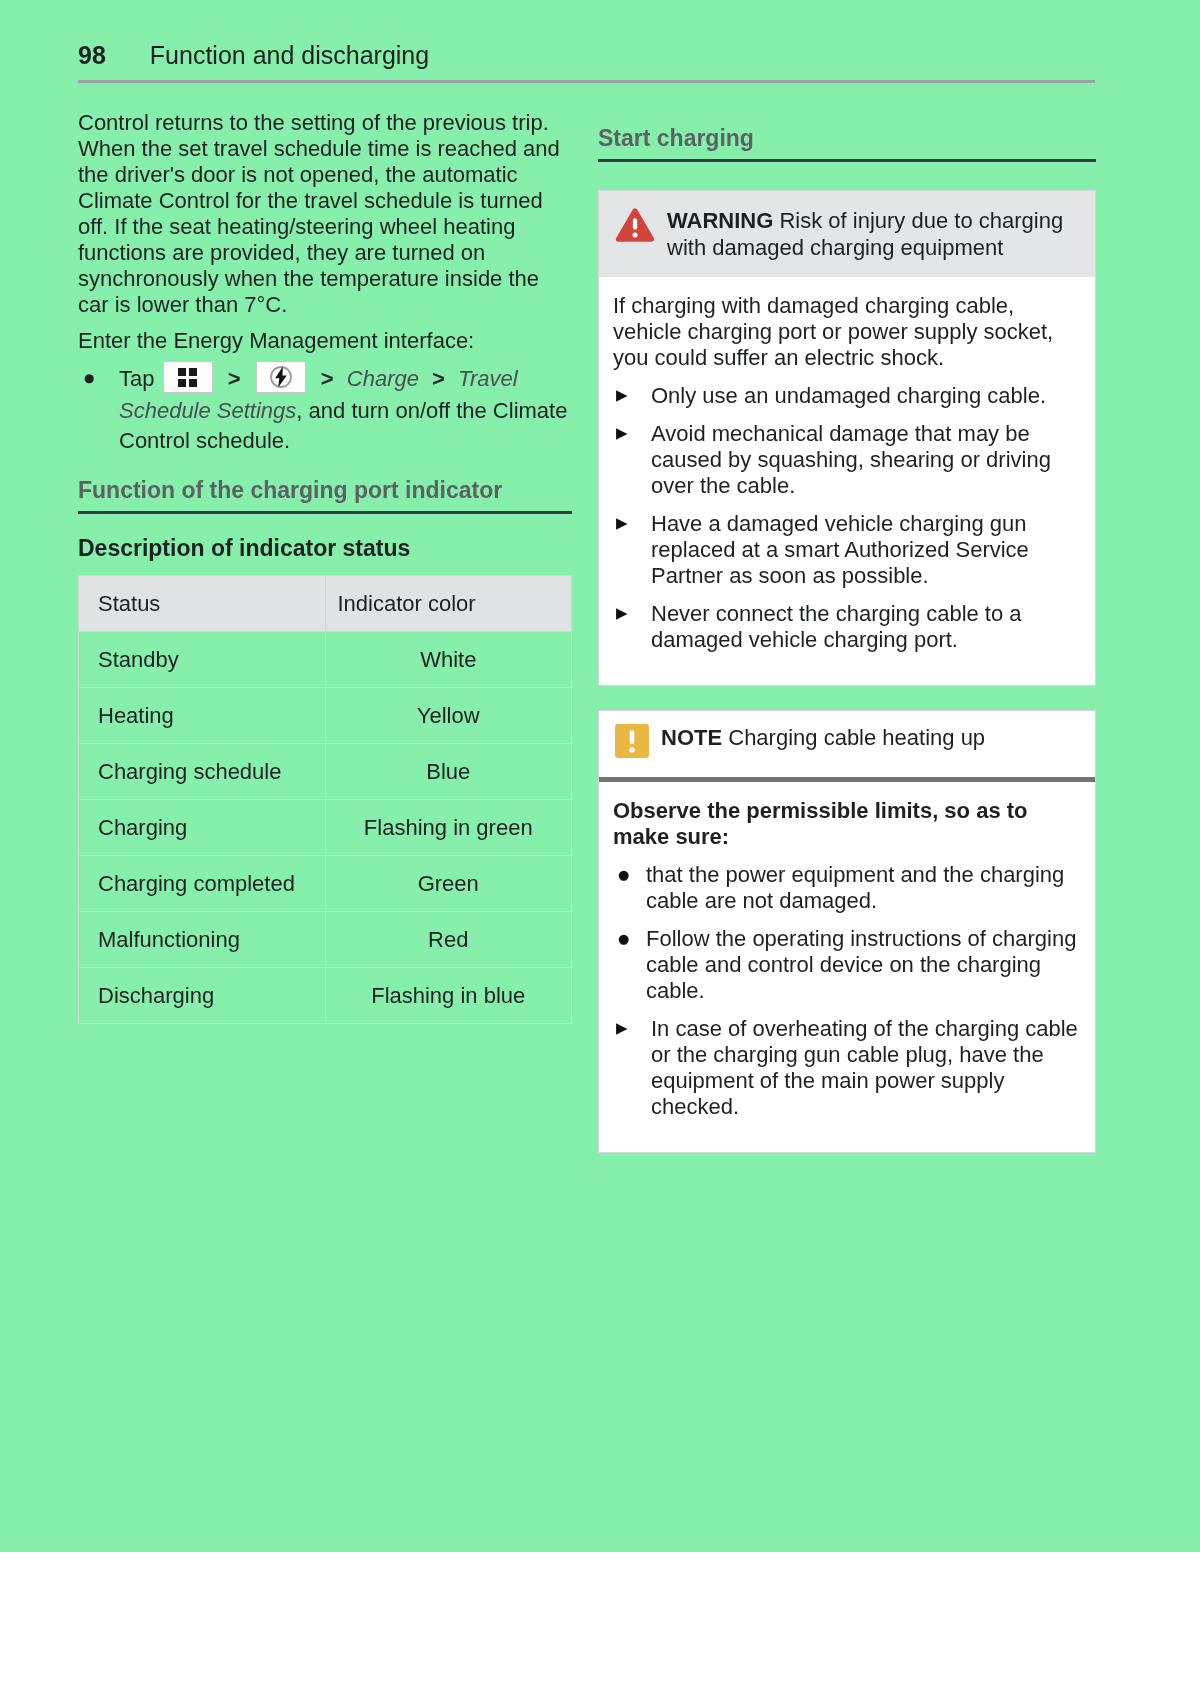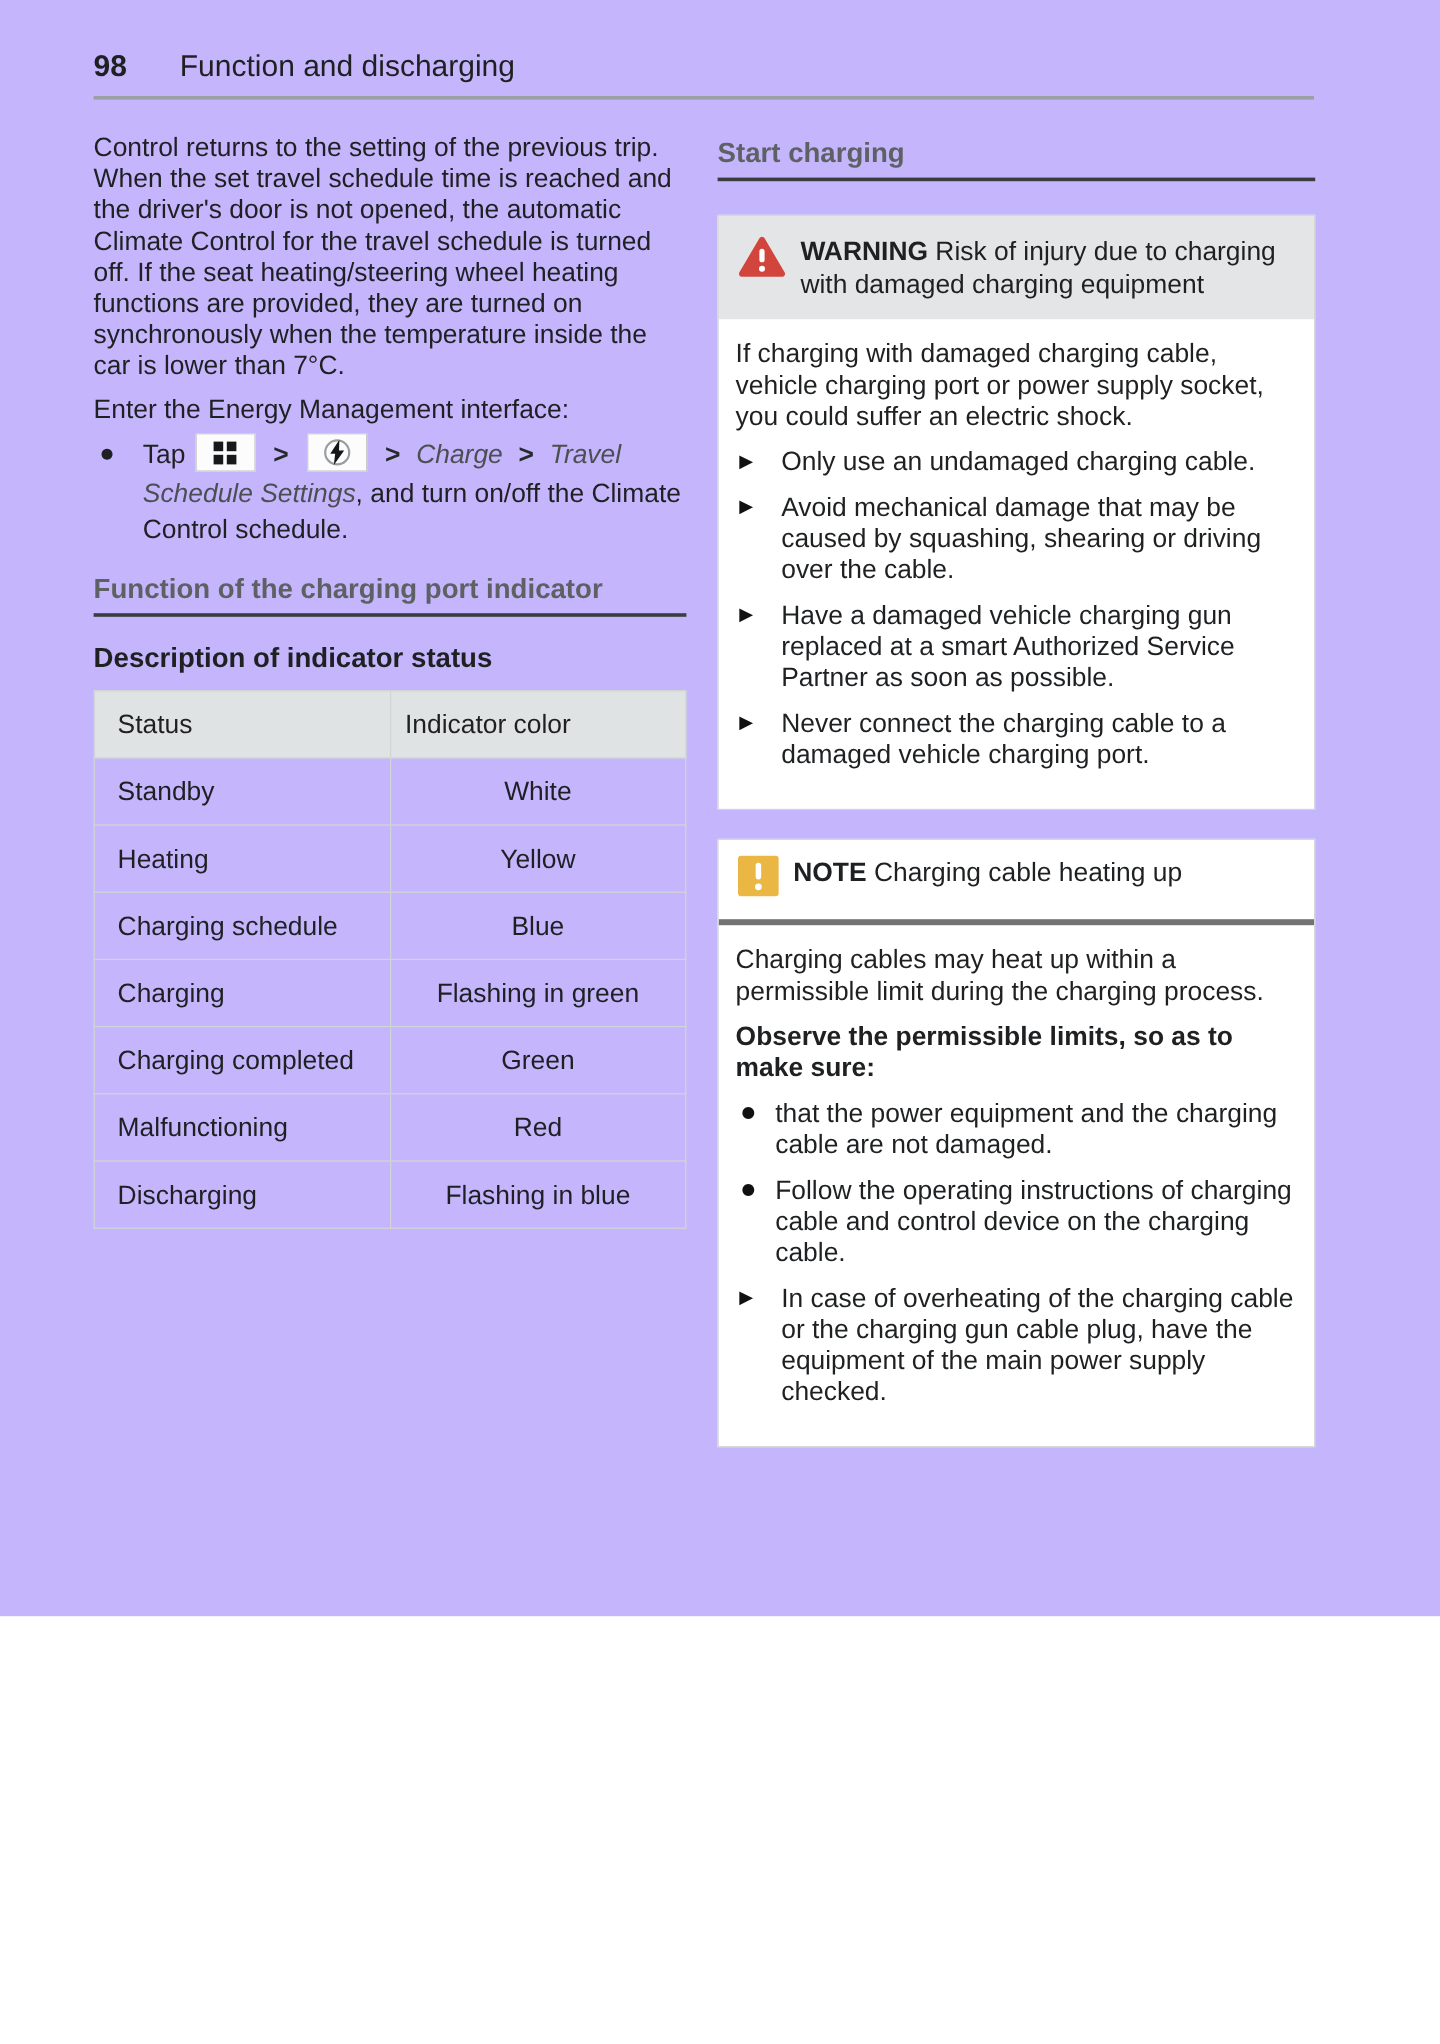--- a/index.html
+++ b/index.html
@@ -1,17 +1,17 @@
 <!DOCTYPE html>
 <html><head>
 <meta charset="utf-8">
 <style>
   html,body{margin:0;padding:0;background:#ffffff;}
   .page{
-    position:relative;width:1200px;height:1347px;background:#c4b5fd;
+    position:relative;width:1200px;height:1552px;background:#86efac;
     color:#1e2022;font-family:"Liberation Sans",sans-serif;
     font-size:22px;line-height:26px;overflow:hidden;
   }
   
   .page-header{
     position:absolute;left:78px;top:42px;width:1017px;
     border-bottom:3px solid #9ba0a2;padding-bottom:12px;
     display:flex;align-items:baseline;
   }
   .page-number{font-weight:bold;font-size:25px;margin-right:44px;}
@@ -33,21 +33,21 @@
   }
   .grid-glyph{display:grid;grid-template-columns:8px 8px;grid-template-rows:8px 8px;gap:3px;}
   .grid-glyph span{background:#17191b;display:block;}
   .sep{font-weight:bold;margin:0 7px;color:#26292b;}
   .ui-label{font-style:italic;color:#4b4f51;}
   
   .section-heading{
     color:#5d6163;font-weight:bold;font-size:23px;line-height:27px;
     border-bottom:3px solid #3a3d3f;padding-bottom:7px;margin:21px 0 0;
   }
-  .col-right .section-heading{margin-top:6px;}
+  .col-right .section-heading{margin-top:17px;}
   .table-title{font-weight:bold;font-size:23px;line-height:27px;margin:21px 0 13px;}
   
   table.status{width:100%;border-collapse:collapse;}
   .status th,.status td{
     border:1px solid #d2d5d6;padding:14px 12px;vertical-align:top;
     font-size:22px;line-height:27px;
   }
   .status th{background:#e0e3e4;font-weight:normal;text-align:left;padding-left:19px;}
   .status th:last-child{text-align:left;padding-left:12px;}
   .status td:first-child{width:50%;padding-left:19px;}
@@ -208,21 +208,20 @@
             <rect class="excl" x="14.7" y="6" width="4.6" height="14" rx="2.3"></rect>
             <circle class="excl" cx="17" cy="26" r="2.8"></circle>
           </svg>
         </span>
         <div class="alert-title">
           <span class="alert-label">NOTE</span>
           <span>Charging cable heating up</span>
         </div>
       </div>
       <div class="alert-body">
-        <p>Charging cables may heat up within a permissible limit during the charging process.</p>
         <p class="bold-lead">Observe the permissible limits, so as to make sure:</p>
         <div class="dot-item">
           <span class="dot">●</span>
           <span class="flex-text">that the power equipment and the charging cable are not damaged.</span>
         </div>
         <div class="dot-item">
           <span class="dot">●</span>
           <span class="flex-text">Follow the operating instructions of charging cable and control device on the charging cable.</span>
         </div>
         <div class="arrow-item">

